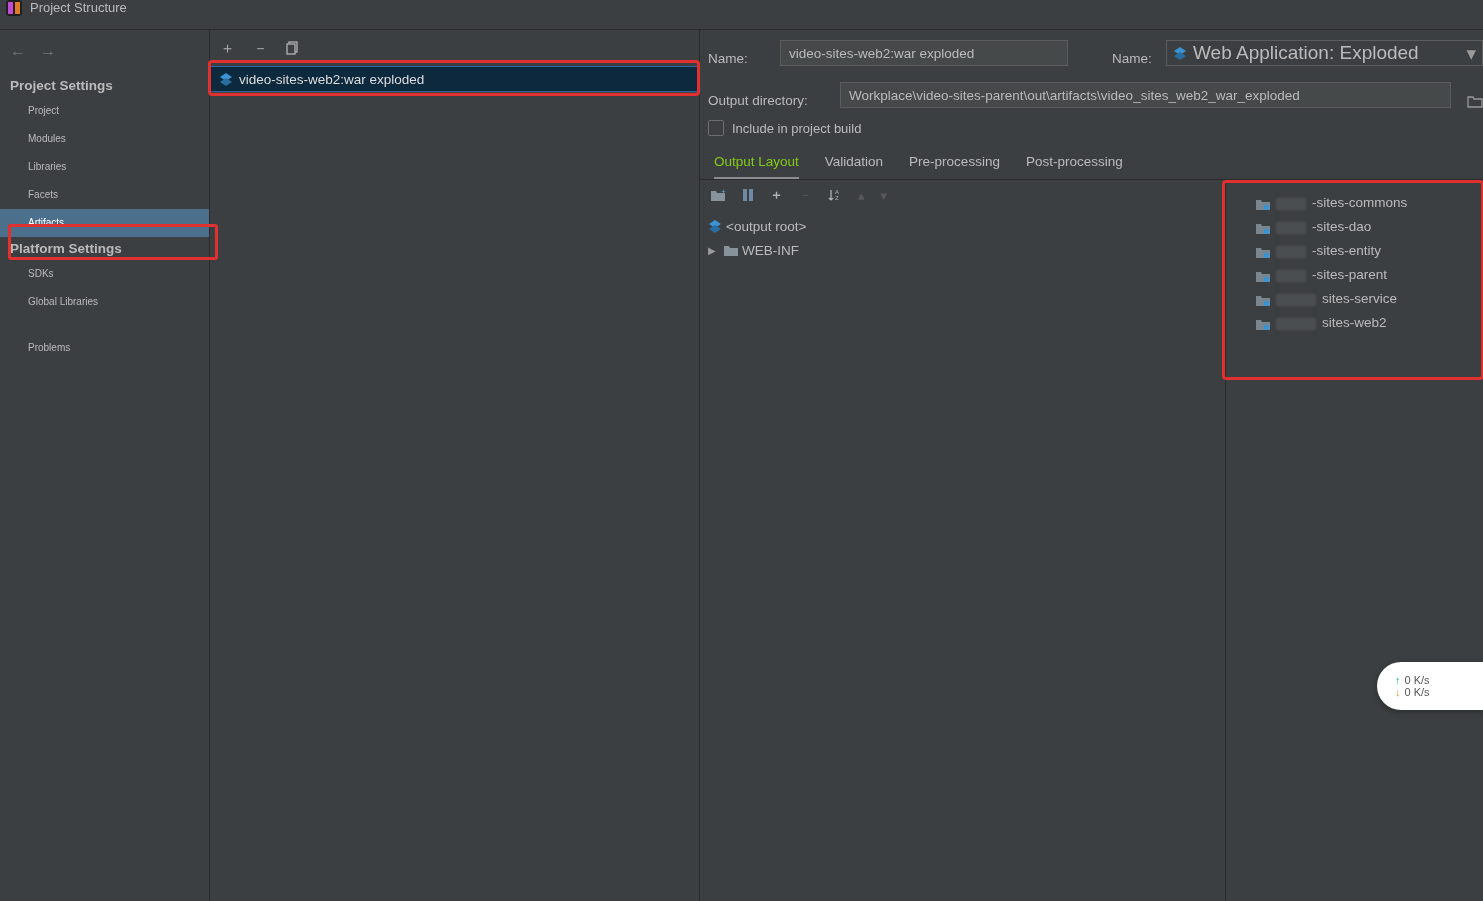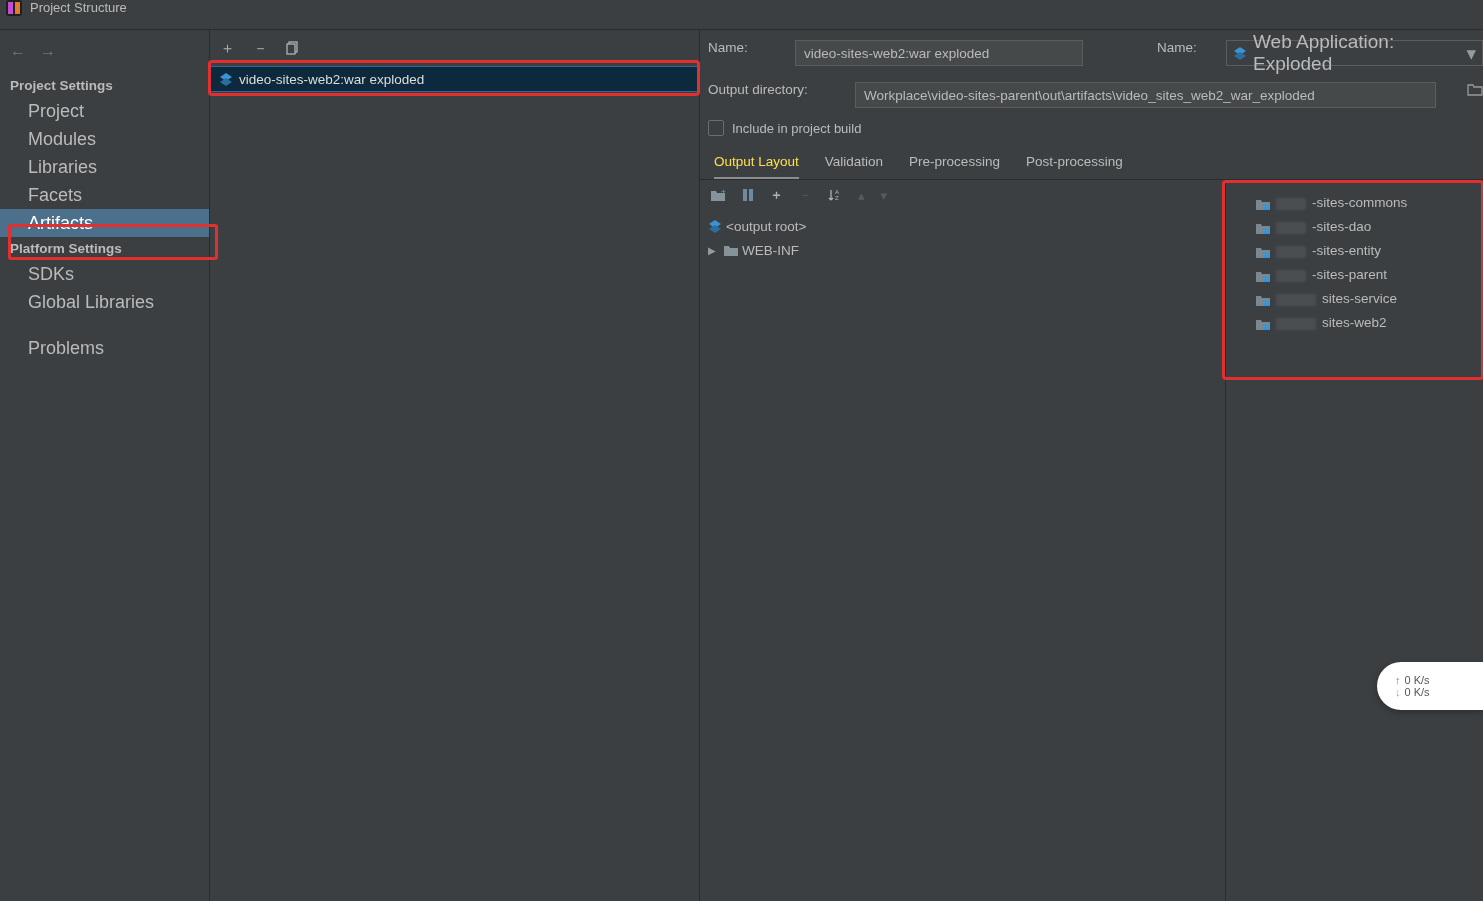--- a/index.html
+++ b/index.html
@@ -34,21 +34,21 @@
     border-right:1px solid #2b2b2b;
     padding-top:8px;
     position:relative;
   }
   .nav-arrows { display:flex; gap:14px; padding:4px 10px 14px 10px; }
   .nav-arrow { color:#757575; font-size:16px; cursor:default; }
   .section-label { color:#BBBBBB; font-weight:600; padding:4px 10px; font-size:13.5px; }
   .sidebar-item {
     padding:4px 10px 4px 28px;
     color:#BBBBBB;
-    font-size:18px;
+    font-size:10px;
     cursor:pointer;
     line-height:20px;
   }
   .sidebar-item.selected {
     background:#4C708C;
     color:#FFFFFF;
   }
   .sidebar .highlight-box-a {
     position:absolute;
     border:3px solid #E03030;
@@ -80,21 +80,21 @@
   }
   .artifact-row .row-icon { margin-right:6px; }
   .highlight-box-b {
     position:absolute;
     border:3px solid #E03030;
     border-radius:4px;
     pointer-events:none;
   }
   
   .editor-col { flex:1; display:flex; flex-direction:column; min-width:0; background:#3C3F41; }
-  .form-row { display:flex; align-items:flex-start; padding:10px 0 6px 8px; gap:27px; }
+  .form-row { display:flex; align-items:flex-end; padding:10px 0 6px 8px; gap:12px; }
   .form-label { color:#BBBBBB; font-size:13.5px; width:60px; }
   .form-label.wide { width:120px; }
   .text-input {
     background:#45494A;
     border:1px solid #5c5c5c;
     color:#BBBBBB;
     padding:4px 8px;
     height:26px;
     font-size:13.5px;
   }
@@ -114,21 +114,21 @@
   .browse-icon { color:#9aa0a6; margin-left:4px; }
   .checkbox-row { display:flex; align-items:center; gap:8px; padding:6px 8px 12px 8px; }
   .checkbox {
     width:16px; height:16px;
     border:1px solid #6e6e6e;
     border-radius:2px;
     background:#3C3F41;
   }
   .tabs { display:flex; gap:26px; padding:0 14px; border-bottom:1px solid #2b2b2b; }
   .tab { padding:6px 0 8px 0; color:#BBBBBB; font-size:13.5px; cursor:pointer; }
-  .tab.active { color:#fde047; border-bottom:2px solid #8a8d8f; }
+  .tab.active { color:#84cc16; border-bottom:2px solid #8a8d8f; }
   .layout-area { flex:1; display:flex; min-height:0; }
   .layout-left { flex:1; display:flex; flex-direction:column; min-width:0; }
   .layout-toolbar {
     display:flex; align-items:center; gap:16px;
     padding:6px 10px;
     color:#AFB1B3;
   }
   .layout-toolbar .dim { color:#5a5a5a; }
   .tree { padding:4px 4px; font-size:13.5px; color:#BBBBBB; }
   .tree-row { display:flex; align-items:center; height:24px; gap:4px; padding-left:4px; white-space:nowrap; overflow:hidden; }

